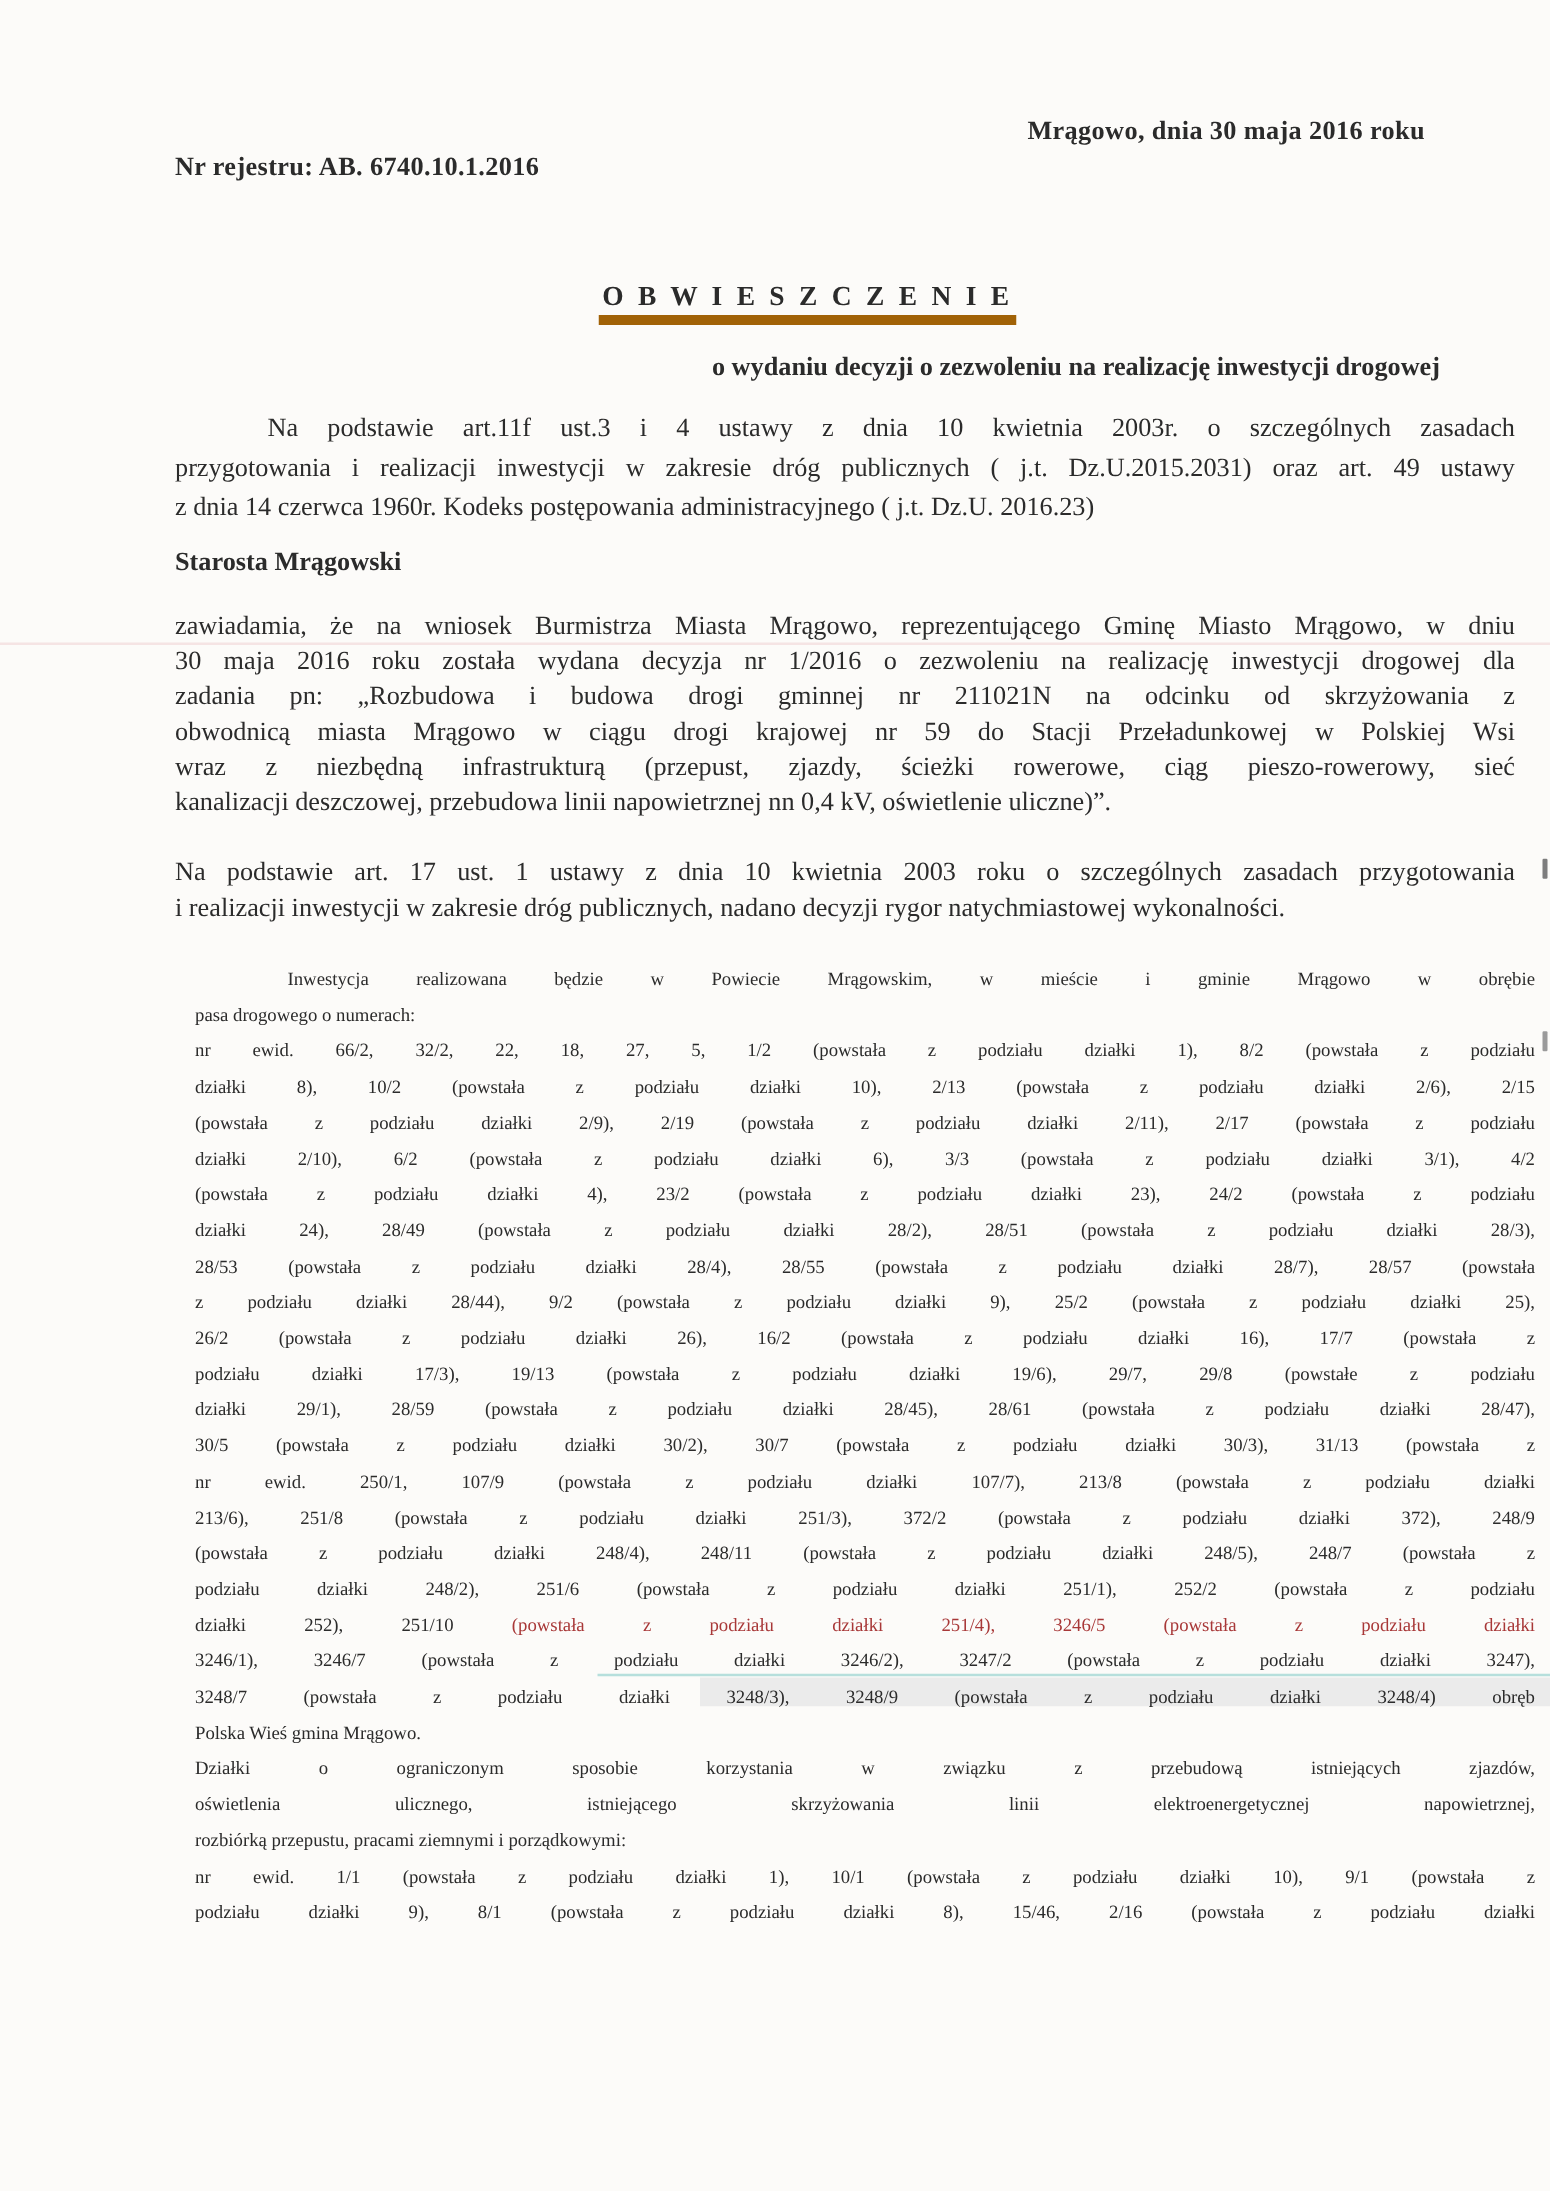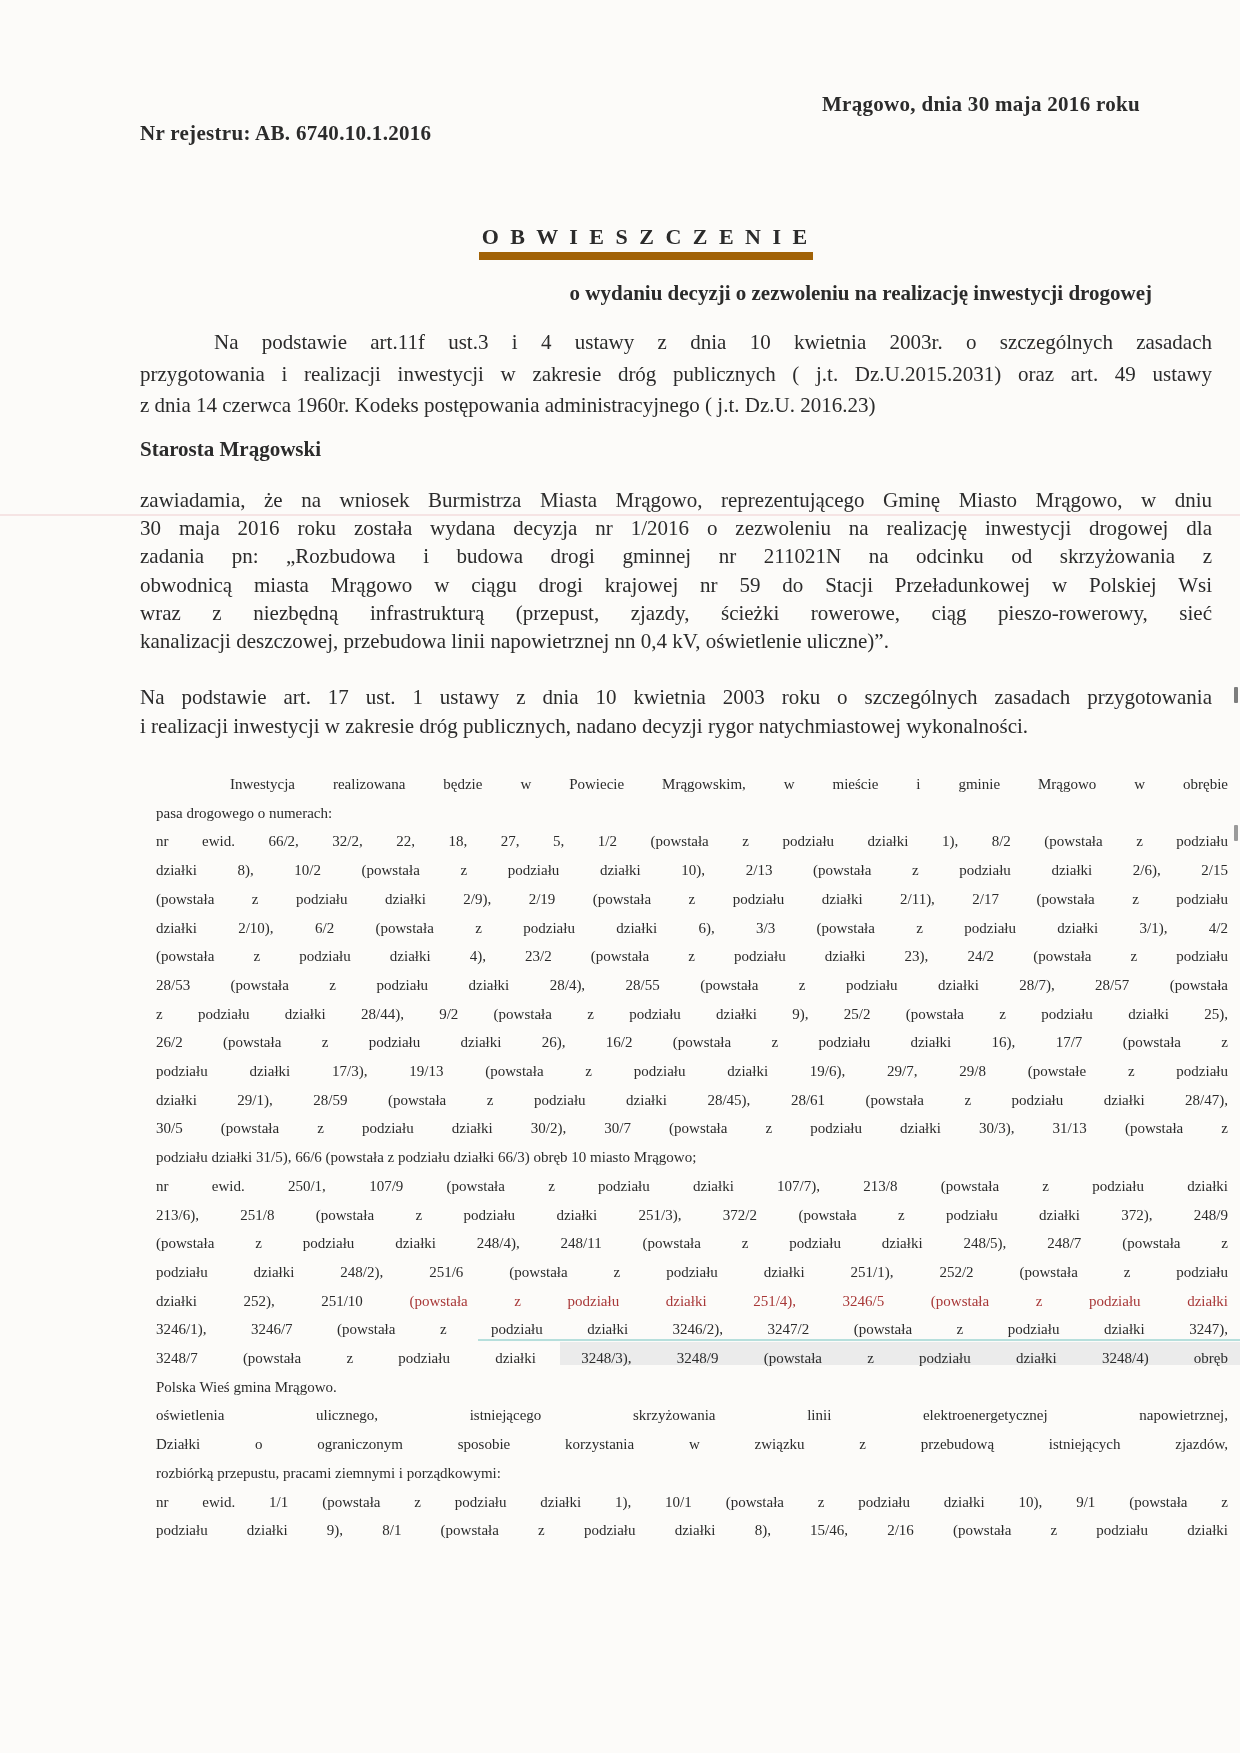--- a/index.html
+++ b/index.html
@@ -85,41 +85,41 @@
     <div>
         <div class="line j ind">Inwestycja realizowana będzie w Powiecie Mrągowskim, w mieście i gminie Mrągowo w obrębie</div>
         <div class="line">pasa drogowego o numerach:</div>
       </div>
     <div>
         <div class="line j">nr ewid. 66/2, 32/2, 22, 18, 27, 5, 1/2 (powstała z podziału działki 1), 8/2 (powstała z podziału</div>
         <div class="line j">działki 8), 10/2 (powstała z podziału działki 10), 2/13 (powstała z podziału działki 2/6), 2/15</div>
         <div class="line j">(powstała z podziału działki 2/9), 2/19 (powstała z podziału działki 2/11), 2/17 (powstała z podziału</div>
         <div class="line j">działki 2/10), 6/2 (powstała z podziału działki 6), 3/3 (powstała z podziału działki 3/1), 4/2</div>
         <div class="line j">(powstała z podziału działki 4), 23/2 (powstała z podziału działki 23), 24/2 (powstała z podziału</div>
+        <div class="line j">działki 24), 28/49 (powstała z podziału działki 28/2), 28/51 (powstała z podziału działki 28/3),</div>
         <div class="line j">28/53 (powstała z podziału działki 28/4), 28/55 (powstała z podziału działki 28/7), 28/57 (powstała</div>
         <div class="line j">z podziału działki 28/44), 9/2 (powstała z podziału działki 9), 25/2 (powstała z podziału działki 25),</div>
         <div class="line j">26/2 (powstała z podziału działki 26), 16/2 (powstała z podziału działki 16), 17/7 (powstała z</div>
         <div class="line j">podziału działki 17/3), 19/13 (powstała z podziału działki 19/6), 29/7, 29/8 (powstałe z podziału</div>
         <div class="line j">działki 29/1), 28/59 (powstała z podziału działki 28/45), 28/61 (powstała z podziału działki 28/47),</div>
         <div class="line j">30/5 (powstała z podziału działki 30/2), 30/7 (powstała z podziału działki 30/3), 31/13 (powstała z</div>
-        <div class="line">podziału działki 31/5), 66/6 (powstała z podziału działki 66/3) obręb 10 miasto Mrągowo;</div>
       </div>
     <div>
         <div class="line j">nr ewid. 250/1, 107/9 (powstała z podziału działki 107/7), 213/8 (powstała z podziału działki</div>
         <div class="line j">213/6), 251/8 (powstała z podziału działki 251/3), 372/2 (powstała z podziału działki 372), 248/9</div>
         <div class="line j">(powstała z podziału działki 248/4), 248/11 (powstała z podziału działki 248/5), 248/7 (powstała z</div>
         <div class="line j">podziału działki 248/2), 251/6 (powstała z podziału działki 251/1), 252/2 (powstała z podziału</div>
         <div class="line j"><span>działki 252), 251/10 </span><span class="red">(powstała z podziału działki 251/4), 3246/5 (powstała z podziału działki</span></div>
         <div class="line j">3246/1), 3246/7 (powstała z podziału działki 3246/2), 3247/2 (powstała z podziału działki 3247),</div>
         <div class="line j">3248/7 (powstała z podziału działki 3248/3), 3248/9 (powstała z podziału działki 3248/4) obręb</div>
         <div class="line">Polska Wieś gmina Mrągowo.</div>
       </div>
     <div>
+        <div class="line j">Działki o ograniczonym sposobie korzystania w związku z przebudową istniejących zjazdów,</div>
         <div class="line j">oświetlenia ulicznego, istniejącego skrzyżowania linii elektroenergetycznej napowietrznej,</div>
-        <div class="line j">Działki o ograniczonym sposobie korzystania w związku z przebudową istniejących zjazdów,</div>
         <div class="line">rozbiórką przepustu, pracami ziemnymi i porządkowymi:</div>
       </div>
     <div>
         <div class="line j">nr ewid. 1/1 (powstała z podziału działki 1), 10/1 (powstała z podziału działki 10), 9/1 (powstała z</div>
         <div class="line j">podziału działki 9), 8/1 (powstała z podziału działki 8), 15/46, 2/16 (powstała z podziału działki</div>
       </div>
   </div>
 
 </div>
 

